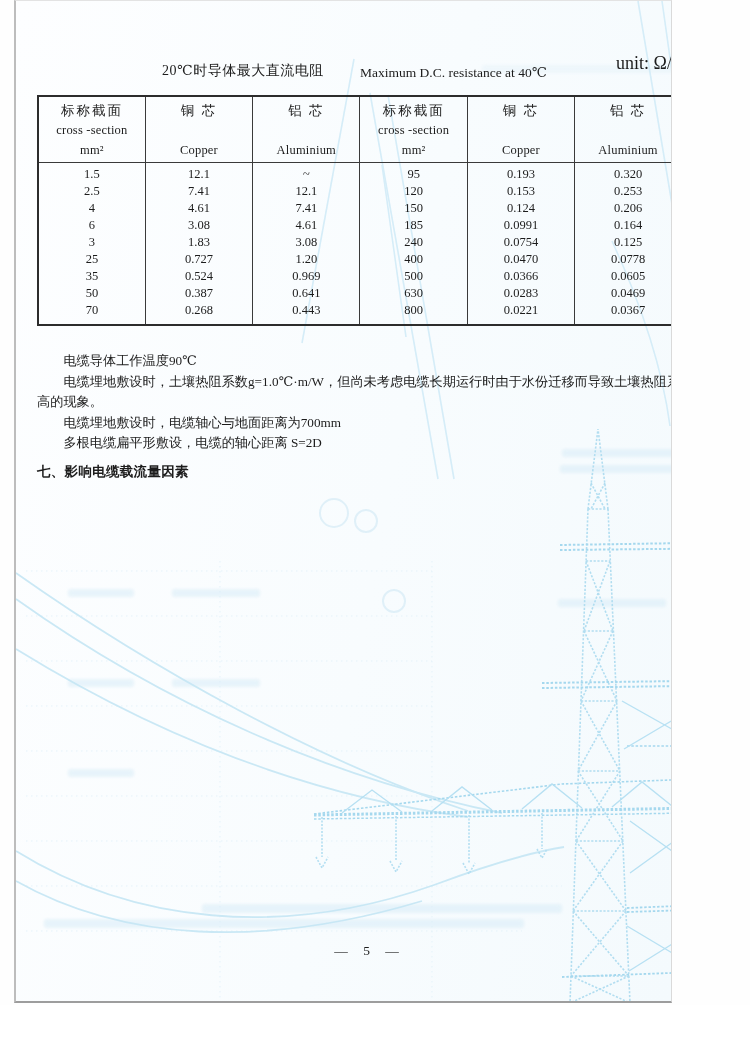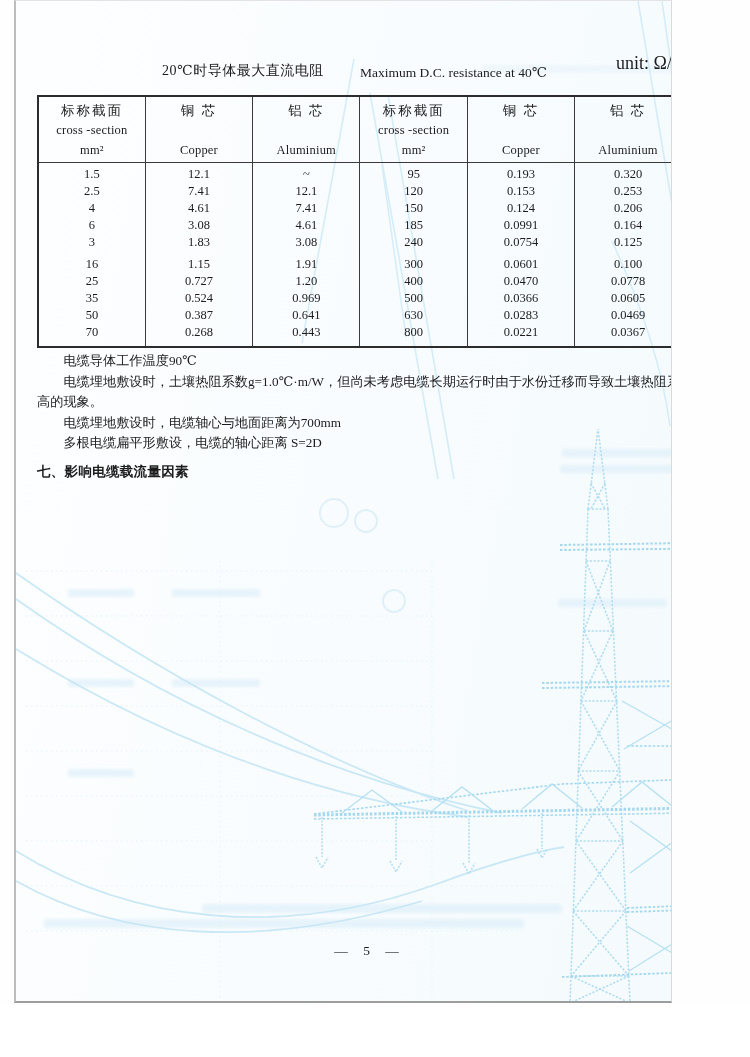--- a/index.html
+++ b/index.html
@@ -258,28 +258,20 @@
               <td>0.164</td>
             </tr>
             <tr>
               <td>3</td>
               <td>1.83</td>
               <td>3.08</td>
               <td>240</td>
               <td>0.0754</td>
               <td>0.125</td>
             </tr>
-            <tr class="group-gap">
-              <td>16</td>
-              <td>1.15</td>
-              <td>1.91</td>
-              <td>300</td>
-              <td>0.0601</td>
-              <td>0.100</td>
-            </tr>
             <tr>
               <td>25</td>
               <td>0.727</td>
               <td>1.20</td>
               <td>400</td>
               <td>0.0470</td>
               <td>0.0778</td>
             </tr>
             <tr>
               <td>35</td>

